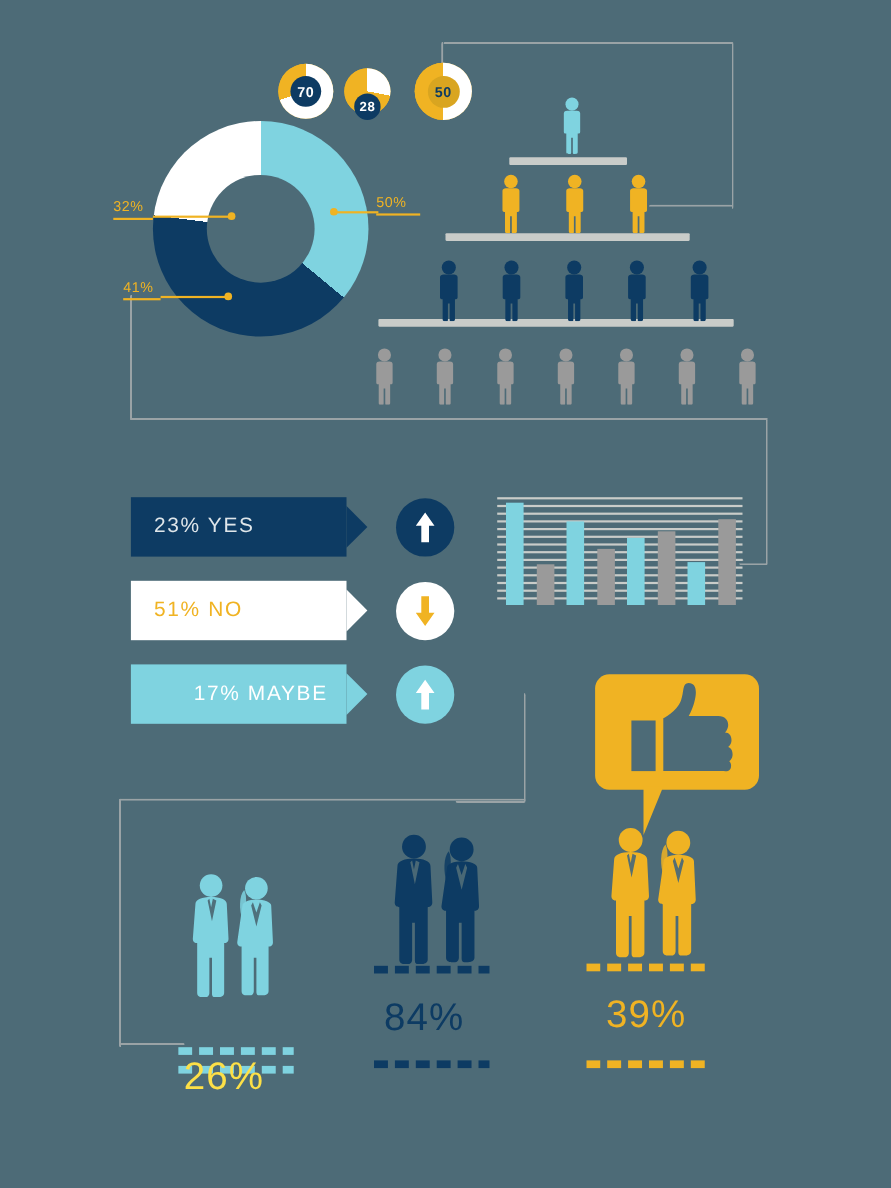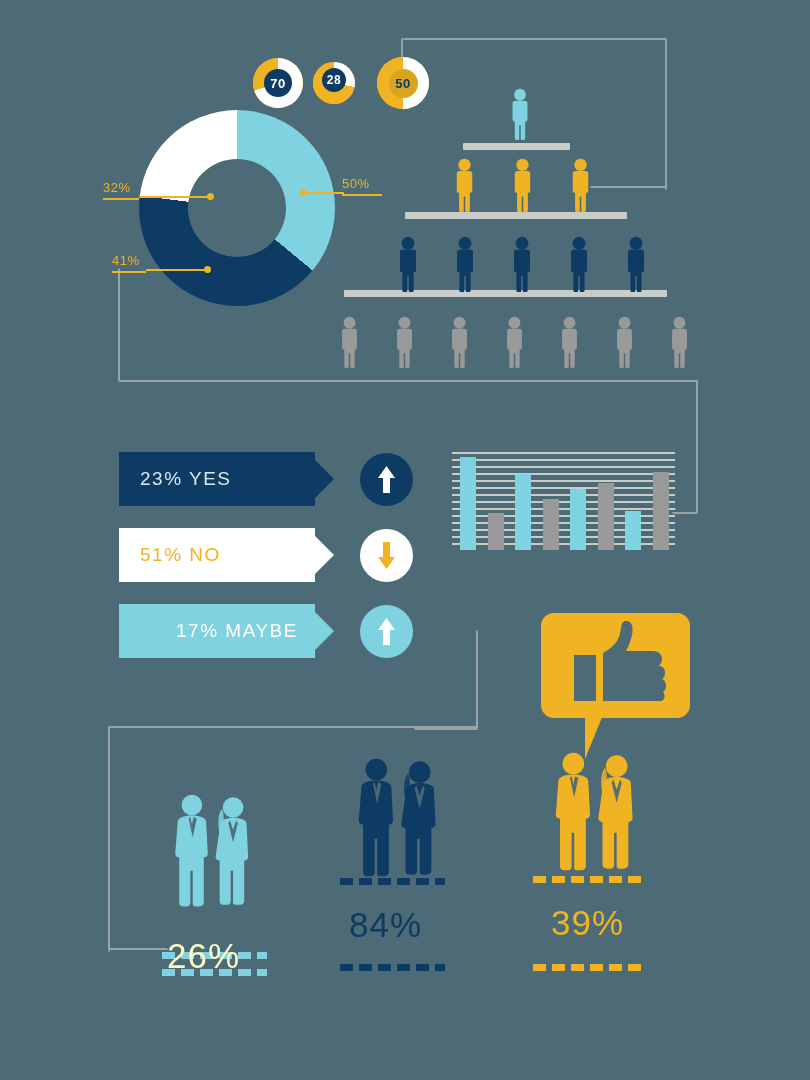--- a/index.html
+++ b/index.html
@@ -85,21 +85,21 @@
   <div class="conn" style="left:108px;top:726px;width:370px;height:4px;border-left:none;border-right:none;border-bottom:none;"></div>
   <div class="conn" style="left:108px;top:948px;width:60px;height:4px;border-left:none;border-right:none;border-bottom:none;"></div>
 
   <div id="badges">
       <div class="badge" style="left: 253px; top: 58px; width: 50px; height: 50px; background: rgb(240, 179, 35);">
         <div class="ring" style="background: conic-gradient(rgb(255, 255, 255) 0deg, rgb(255, 255, 255) 252deg, rgb(240, 179, 35) 252deg, rgb(240, 179, 35) 360deg);"></div>
         <div class="core" style="left: 11px; top: 11px; width: 28px; height: 28px; background: rgb(13, 59, 99); color: rgb(255, 255, 255); font-size: 13px;">70</div>
       </div>
       <div class="badge" style="left: 313px; top: 62px; width: 42px; height: 42px; background: rgb(240, 179, 35);">
         <div class="ring" style="background: conic-gradient(rgb(255, 255, 255) 0deg, rgb(255, 255, 255) 100.8deg, rgb(240, 179, 35) 100.8deg, rgb(240, 179, 35) 360deg);"></div>
-        <div class="core" style="left: 9px; top: 6px; width: 24px; height: 24px; background: rgb(13, 59, 99); color: rgb(255, 255, 255); font-size: 12px;">28</div>
+        <div class="core" style="left: 9px; top: 23px; width: 24px; height: 24px; background: rgb(13, 59, 99); color: rgb(255, 255, 255); font-size: 12px;">28</div>
       </div>
       <div class="badge" style="left: 377px; top: 57px; width: 52px; height: 52px; background: rgb(240, 179, 35);">
         <div class="ring" style="background: conic-gradient(rgb(255, 255, 255) 0deg, rgb(255, 255, 255) 180deg, rgb(240, 179, 35) 180deg, rgb(240, 179, 35) 360deg);"></div>
         <div class="core" style="left: 11.5px; top: 11.5px; width: 29px; height: 29px; background: rgb(217, 165, 32); color: rgb(13, 59, 99); font-size: 13px;">50</div>
       </div>
     </div>
 
   <div id="donut-wrap">
     <div id="donut" style="background: conic-gradient(rgb(127, 211, 224) 0deg, rgb(127, 211, 224) 129.6deg, rgb(13, 59, 99) 129.6deg, rgb(13, 59, 99) 277.2deg, rgb(255, 255, 255) 277.2deg, rgb(255, 255, 255) 360deg);"></div>
     <div id="donut-hole"></div>
@@ -342,21 +342,21 @@
                L69 87 C67 87 64 86 64 82 Z"></path>
       <path d="M72 22 C66 28 66 46 70 56 C74 44 76 30 72 22 Z" opacity="0.85"></path>
     </g>
     <g fill="#4d6b77" opacity="0.95">
       <path d="M32 32 L34 42 L36 32 L40 34 L35 58 L30 34 Z"></path>
       <path d="M82 36 L86 48 L90 36 L92 40 L86 64 L80 40 Z"></path>
     </g>
   </svg></div>
       <div class="dash" style="left: 162px; top: 952px; width: 105px; background-image: linear-gradient(to right, rgb(127, 211, 224) 0px, rgb(127, 211, 224) 13px, transparent 13px, transparent 19px);"></div>
       <div class="dash" style="left: 162px; top: 969px; width: 105px; background-image: linear-gradient(to right, rgb(127, 211, 224) 0px, rgb(127, 211, 224) 13px, transparent 13px, transparent 19px);"></div>
-      <div class="pct" style="left: 167px; top: 936px; color: #fef9c3;">26%</div>
+      <div class="pct" style="left: 167px; top: 959px; color: #fde047;">26%</div>
       <div class="couple" style="left: 348px; top: 754px;"><svg width="100" height="128" viewBox="0 0 120 150">
     <g fill="#0d3b63">
       <circle cx="34" cy="17" r="13"></circle>
       <path d="M16 38 C16 33 24 30 34 30 C44 30 52 33 52 38
                L54 78 C54 82 51 83 49 83 L49 140 C49 144 45 145 42 145
                L38 145 C35 145 35 142 35 140 L35 100 L32 100 L32 140
                C32 142 31 145 28 145 L24 145 C21 145 18 144 18 140
                L18 83 C16 83 13 82 13 78 Z"></path>
       <circle cx="86" cy="20" r="13"></circle>
       <path d="M70 40 C70 36 78 33 86 33 C95 33 103 36 103 40

